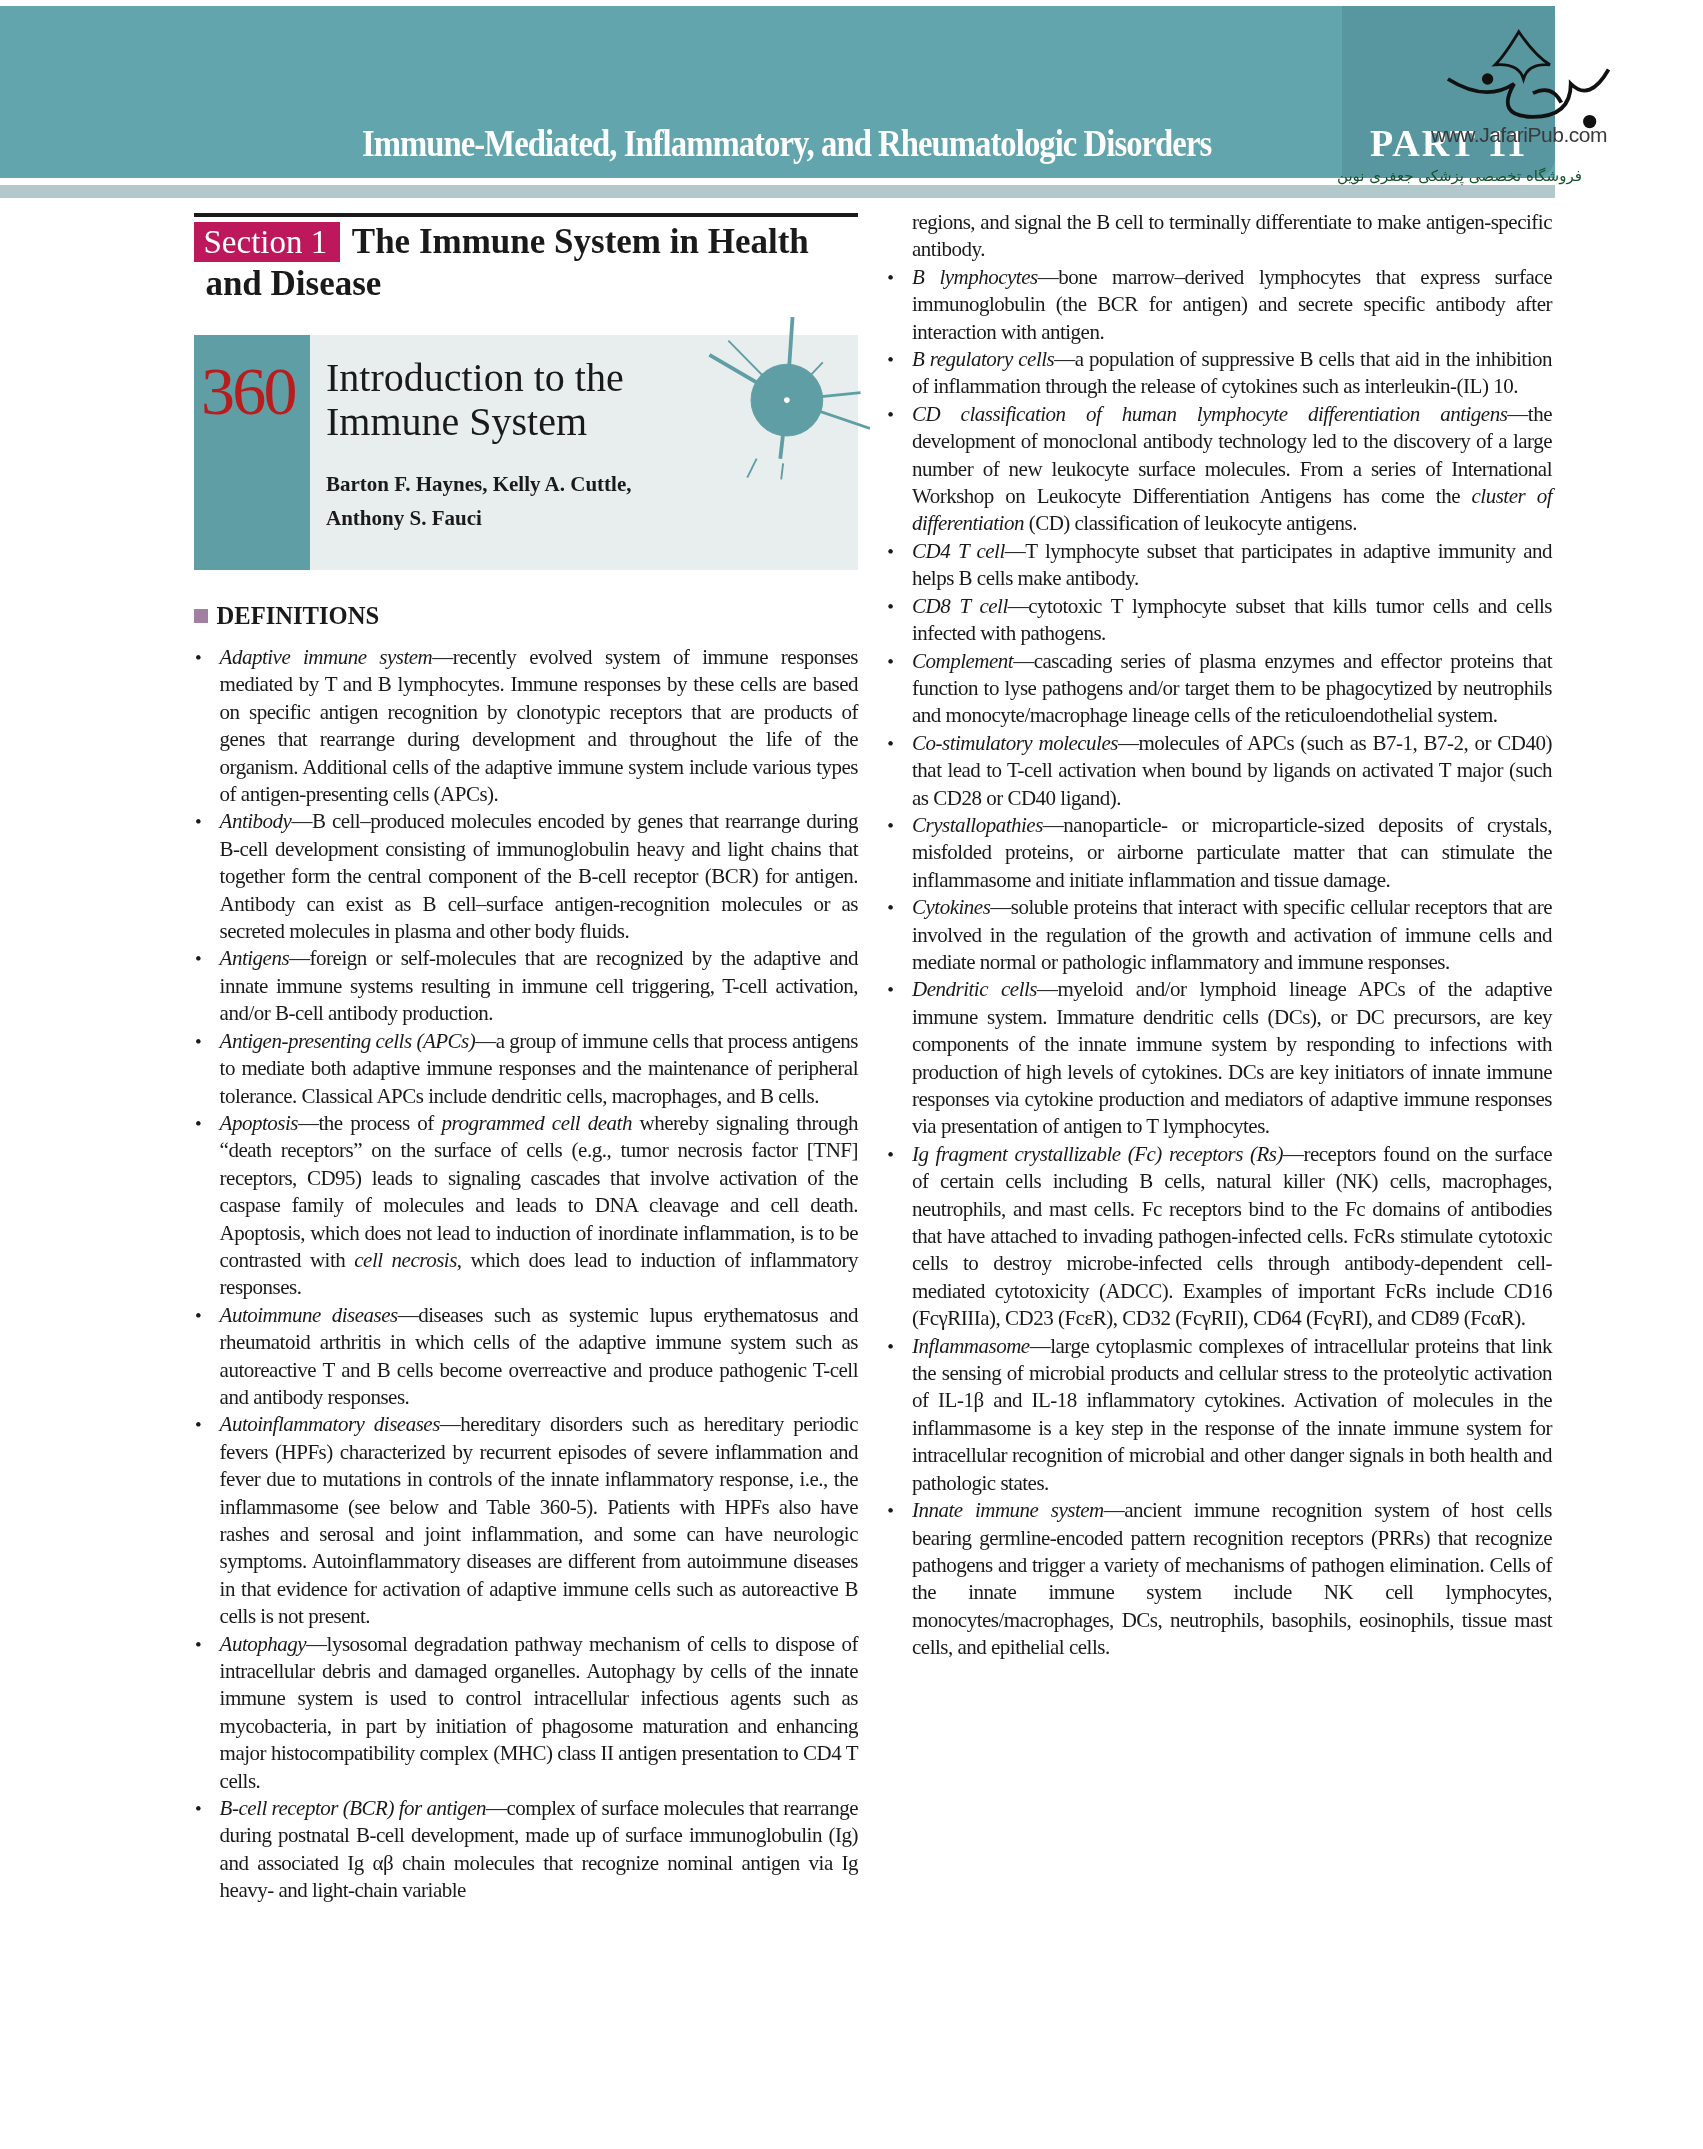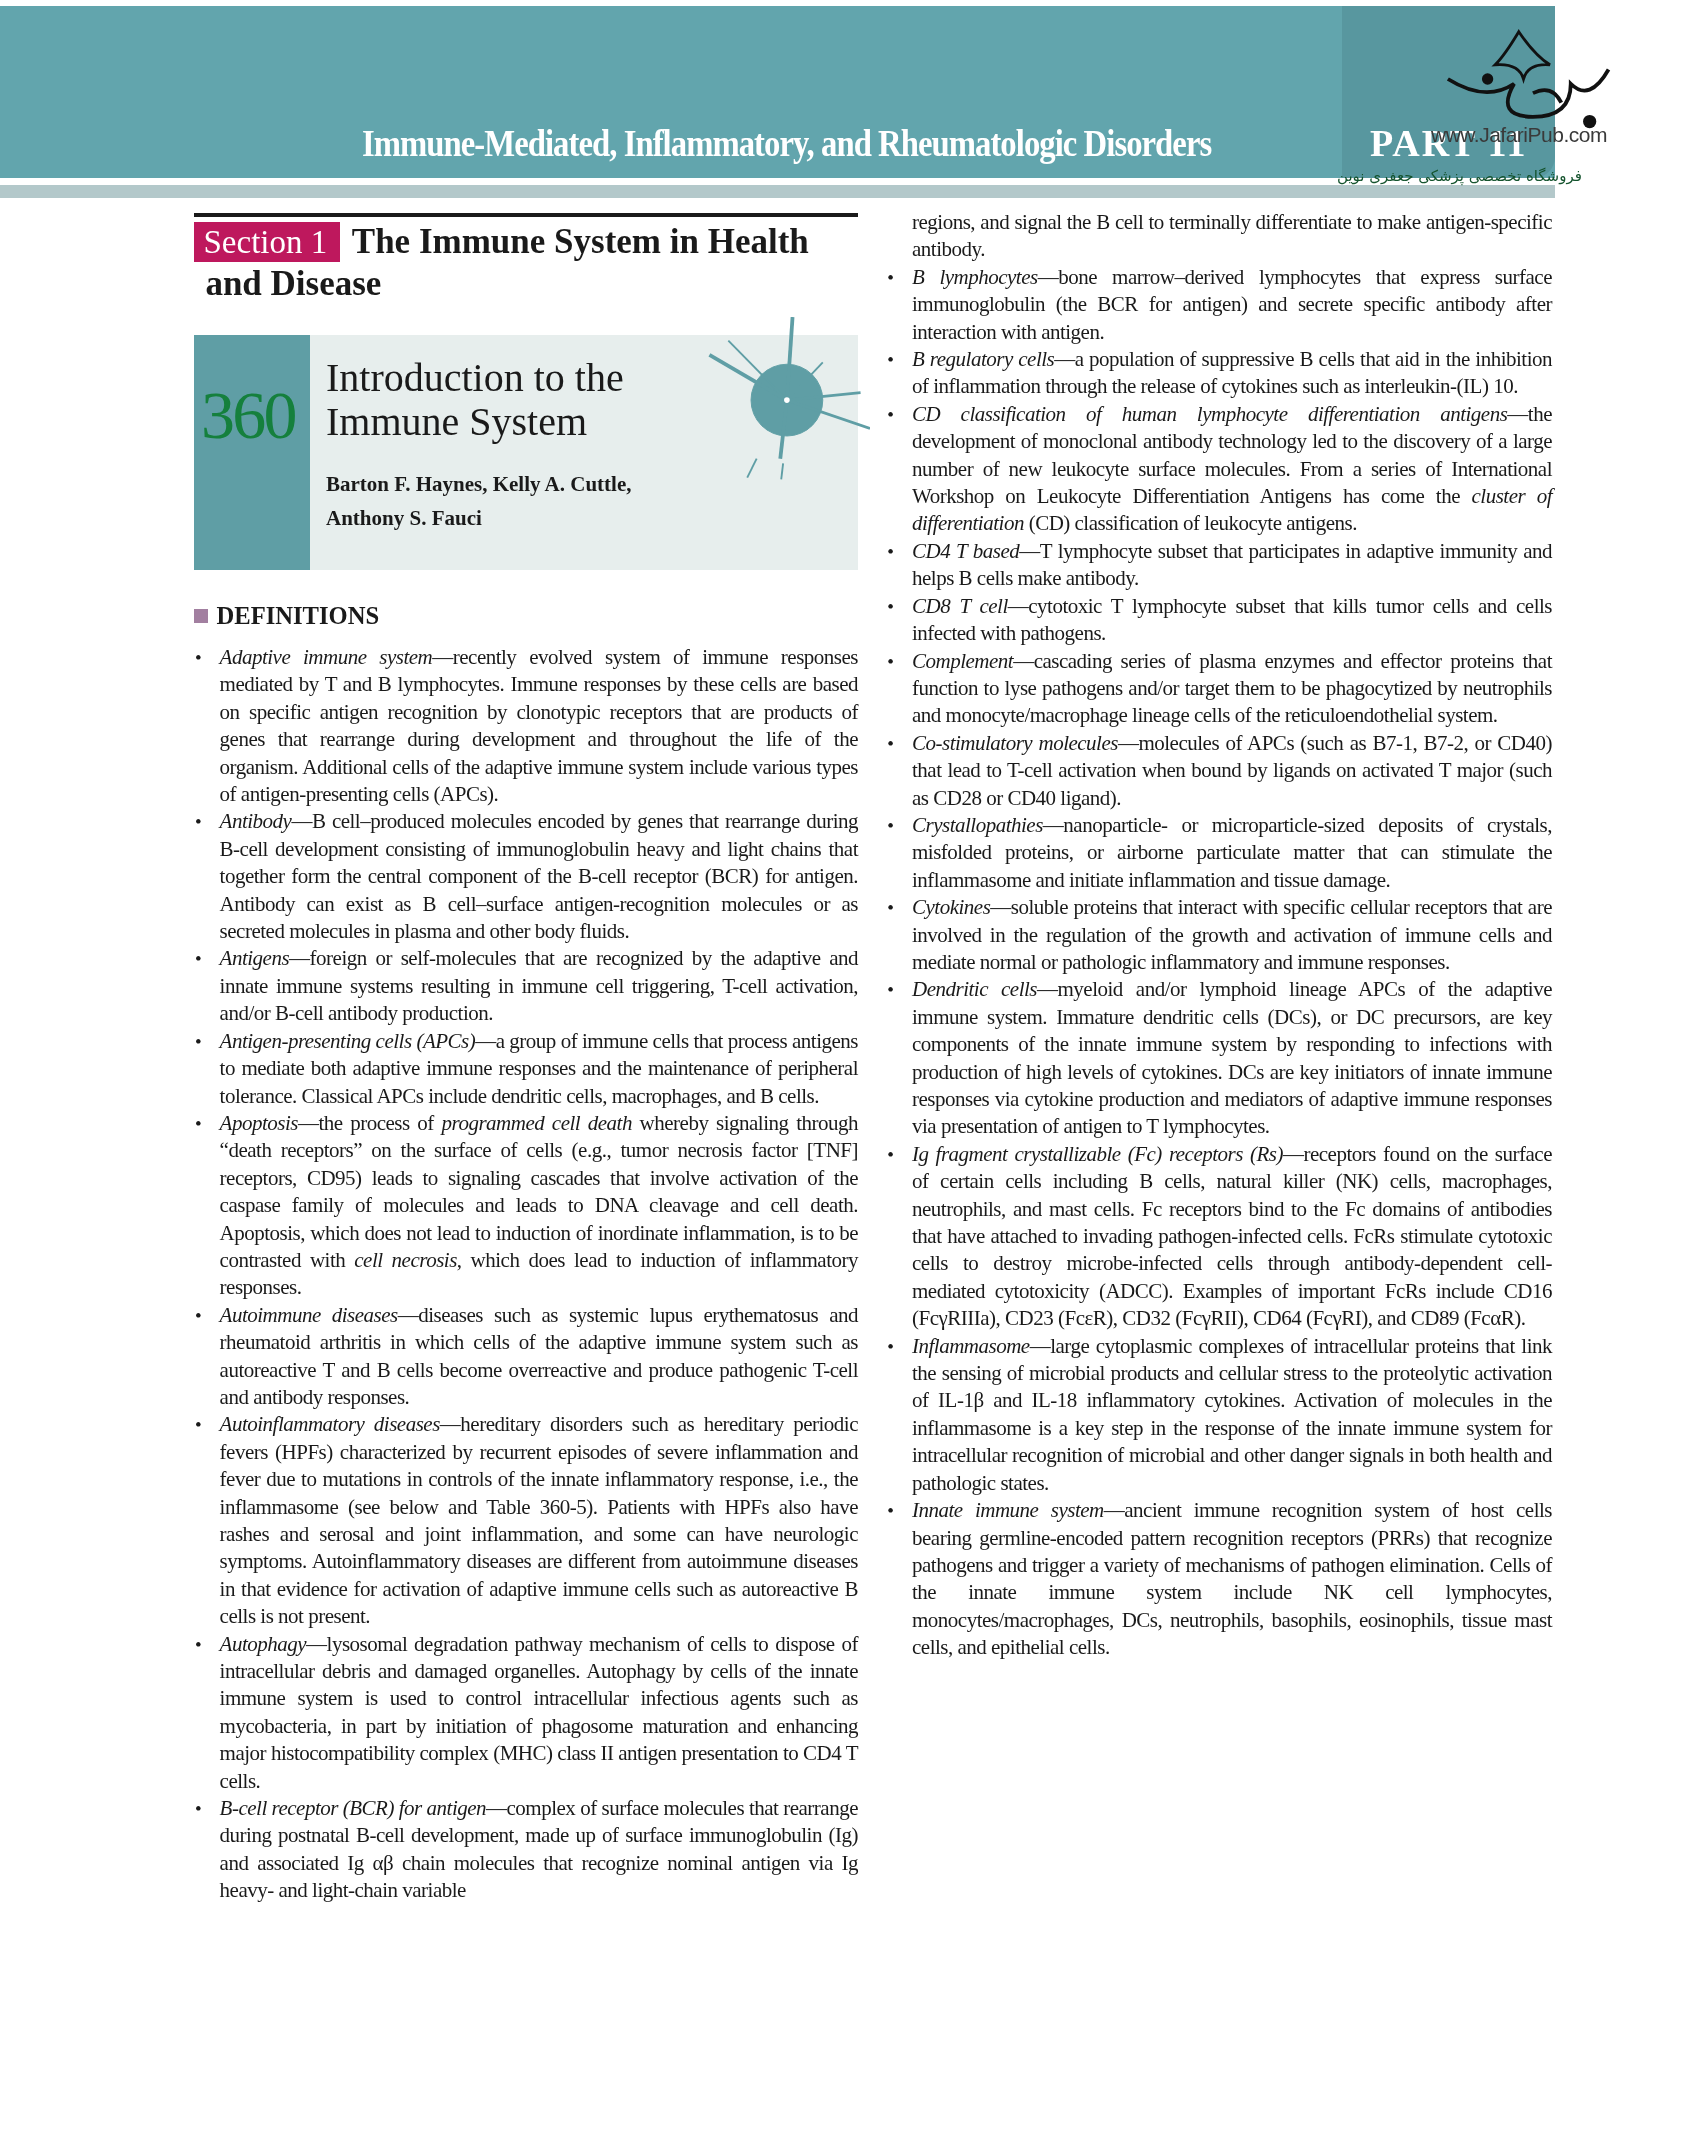--- a/index.html
+++ b/index.html
@@ -53,22 +53,22 @@
   }
   .section-line2 { padding-left: 11.4px; }
 
   .chapter-box {
     position: absolute; left: 194px; top: 335px; width: 664px; height: 235px; background: #e7eeed;
   }
   .chapter-num-box {
     position: absolute; left: 194px; top: 335px; width: 116px; height: 235px; background: #5f9ea5;
   }
   .chapter-num {
-    position: absolute; left: 201px; top: 352px; font-size: 68px; color: #15803d;
-    font-family: "Liberation Serif", serif; letter-spacing: -2.8px; margin-top: 24px;
+    position: absolute; left: 201px; top: 352px; font-size: 68px; color: #b91c1c;
+    font-family: "Liberation Serif", serif; letter-spacing: -2.8px;
   }
   .chapter-title {
     position: absolute; left: 326px; top: 356px; font-size: 40px; line-height: 44px; color: #1a1a1a;
     font-family: "Liberation Serif", serif; width: 360px;
   }
   .chapter-authors {
     position: absolute; left: 326px; top: 467px; font-size: 21px; line-height: 34px; font-weight: bold;
     font-family: "Liberation Serif", serif; width: 379px;
   }
   .splat { position: absolute; left: 700px; top: 317px; width: 170px; height: 170px; }
@@ -160,21 +160,21 @@
   <li><span class="term">Autophagy</span><span>—lysosomal degradation pathway mechanism of cells to dispose of intracellular debris and damaged organelles. Autophagy by cells of the innate immune system is used to control intracellular infectious agents such as mycobacteria, in part by initiation of phagosome maturation and enhancing major histocompatibility complex (MHC) class II antigen presentation to CD4 T cells.</span></li>
   <li><span class="term">B-cell receptor (BCR) for antigen</span><span>—complex of surface molecules that rearrange during postnatal B-cell development, made up of surface immunoglobulin (Ig) and associated Ig αβ chain molecules that recognize nominal antigen via Ig heavy- and light-chain variable</span></li>
 </ul>
 
 <div class="def-list right-list">
   <div class="cont">regions, and signal the B cell to terminally differentiate to make antigen-specific antibody.</div>
   <ul style="list-style:none;margin:0;padding:0;">
     <li><span class="term">B lymphocytes</span><span>—bone marrow–derived lymphocytes that express surface immunoglobulin (the BCR for antigen) and secrete specific antibody after interaction with antigen.</span></li>
     <li><span class="term">B regulatory cells</span><span>—a population of suppressive B cells that aid in the inhibition of inflammation through the release of cytokines such as interleukin-(IL) 10.</span></li>
     <li><span class="term">CD classification of human lymphocyte differentiation antigens</span><span>—the development of monoclonal antibody technology led to the discovery of a large number of new leukocyte surface molecules. From a series of International Workshop on Leukocyte Differentiation Antigens has come the </span><span class="term">cluster of differentiation</span><span> (CD) classification of leukocyte antigens.</span></li>
-    <li><span class="term">CD4 T based</span><span>—T lymphocyte subset that participates in adaptive immunity and helps B cells make antibody.</span></li>
+    <li><span class="term">CD4 T cell</span><span>—T lymphocyte subset that participates in adaptive immunity and helps B cells make antibody.</span></li>
     <li><span class="term">CD8 T cell</span><span>—cytotoxic T lymphocyte subset that kills tumor cells and cells infected with pathogens.</span></li>
     <li><span class="term">Complement</span><span>—cascading series of plasma enzymes and effector proteins that function to lyse pathogens and/or target them to be phagocytized by neutrophils and monocyte/macrophage lineage cells of the reticuloendothelial system.</span></li>
     <li><span class="term">Co-stimulatory molecules</span><span>—molecules of APCs (such as B7-1, B7-2, or CD40) that lead to T-cell activation when bound by ligands on activated T major (such as CD28 or CD40 ligand).</span></li>
     <li><span class="term">Crystallopathies</span><span>—nanoparticle- or microparticle-sized deposits of crystals, misfolded proteins, or airborne particulate matter that can stimulate the inflammasome and initiate inflammation and tissue damage.</span></li>
     <li><span class="term">Cytokines</span><span>—soluble proteins that interact with specific cellular receptors that are involved in the regulation of the growth and activation of immune cells and mediate normal or pathologic inflammatory and immune responses.</span></li>
     <li><span class="term">Dendritic cells</span><span>—myeloid and/or lymphoid lineage APCs of the adaptive immune system. Immature dendritic cells (DCs), or DC precursors, are key components of the innate immune system by responding to infections with production of high levels of cytokines. DCs are key initiators of innate immune responses via cytokine production and mediators of adaptive immune responses via presentation of antigen to T lymphocytes.</span></li>
     <li><span class="term">Ig fragment crystallizable (Fc) receptors (Rs)</span><span>—receptors found on the surface of certain cells including B cells, natural killer (NK) cells, macrophages, neutrophils, and mast cells. Fc receptors bind to the Fc domains of antibodies that have attached to invading pathogen-infected cells. FcRs stimulate cytotoxic cells to destroy microbe-infected cells through antibody-dependent cell-mediated cytotoxicity (ADCC). Examples of important FcRs include CD16 (FcγRIIIa), CD23 (FcεR), CD32 (FcγRII), CD64 (FcγRI), and CD89 (FcαR).</span></li>
     <li><span class="term">Inflammasome</span><span>—large cytoplasmic complexes of intracellular proteins that link the sensing of microbial products and cellular stress to the proteolytic activation of IL-1β and IL-18 inflammatory cytokines. Activation of molecules in the inflammasome is a key step in the response of the innate immune system for intracellular recognition of microbial and other danger signals in both health and pathologic states.</span></li>
     <li><span class="term">Innate immune system</span><span>—ancient immune recognition system of host cells bearing germline-encoded pattern recognition receptors (PRRs) that recognize pathogens and trigger a variety of mechanisms of pathogen elimination. Cells of the innate immune system include NK cell lymphocytes, monocytes/macrophages, DCs, neutrophils, basophils, eosinophils, tissue mast cells, and epithelial cells.</span></li>
   </ul>

